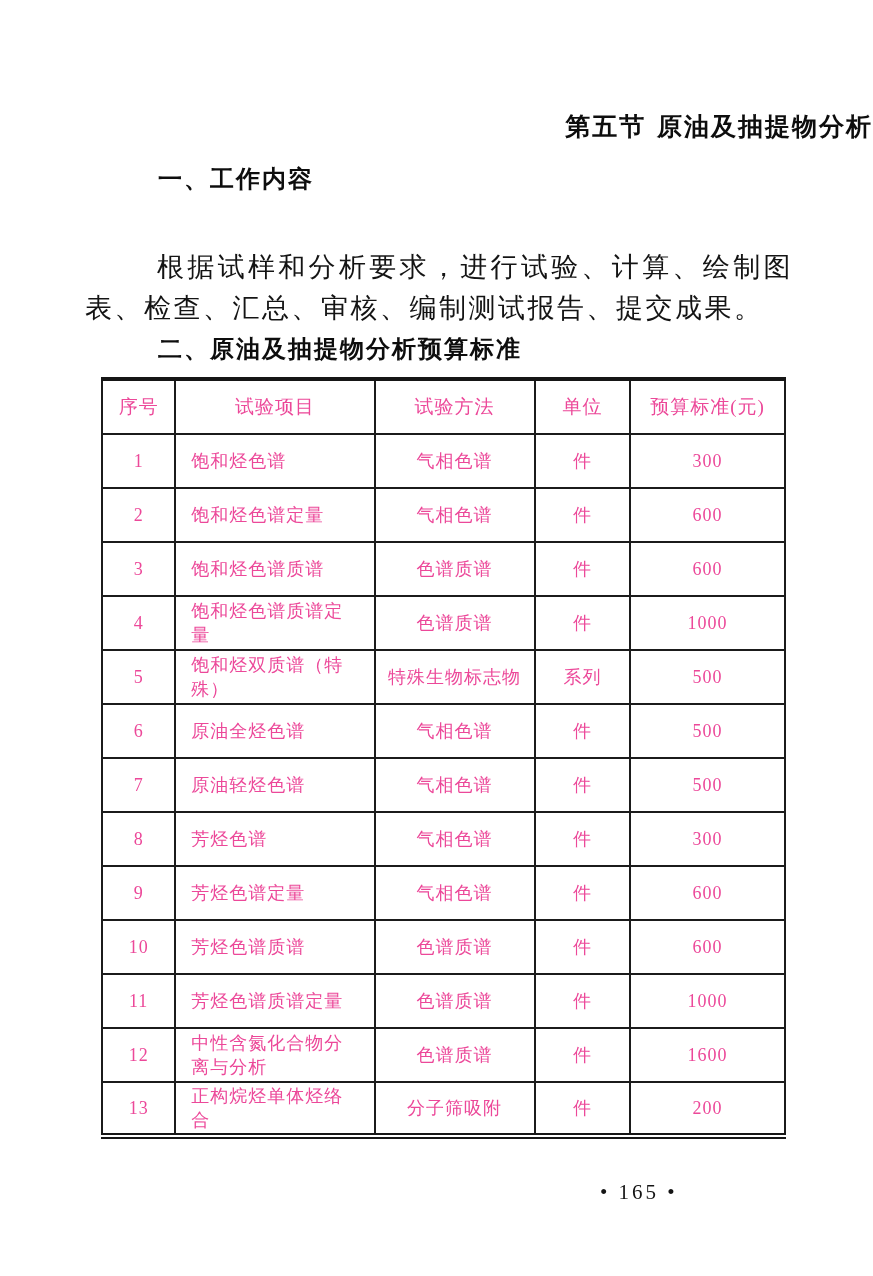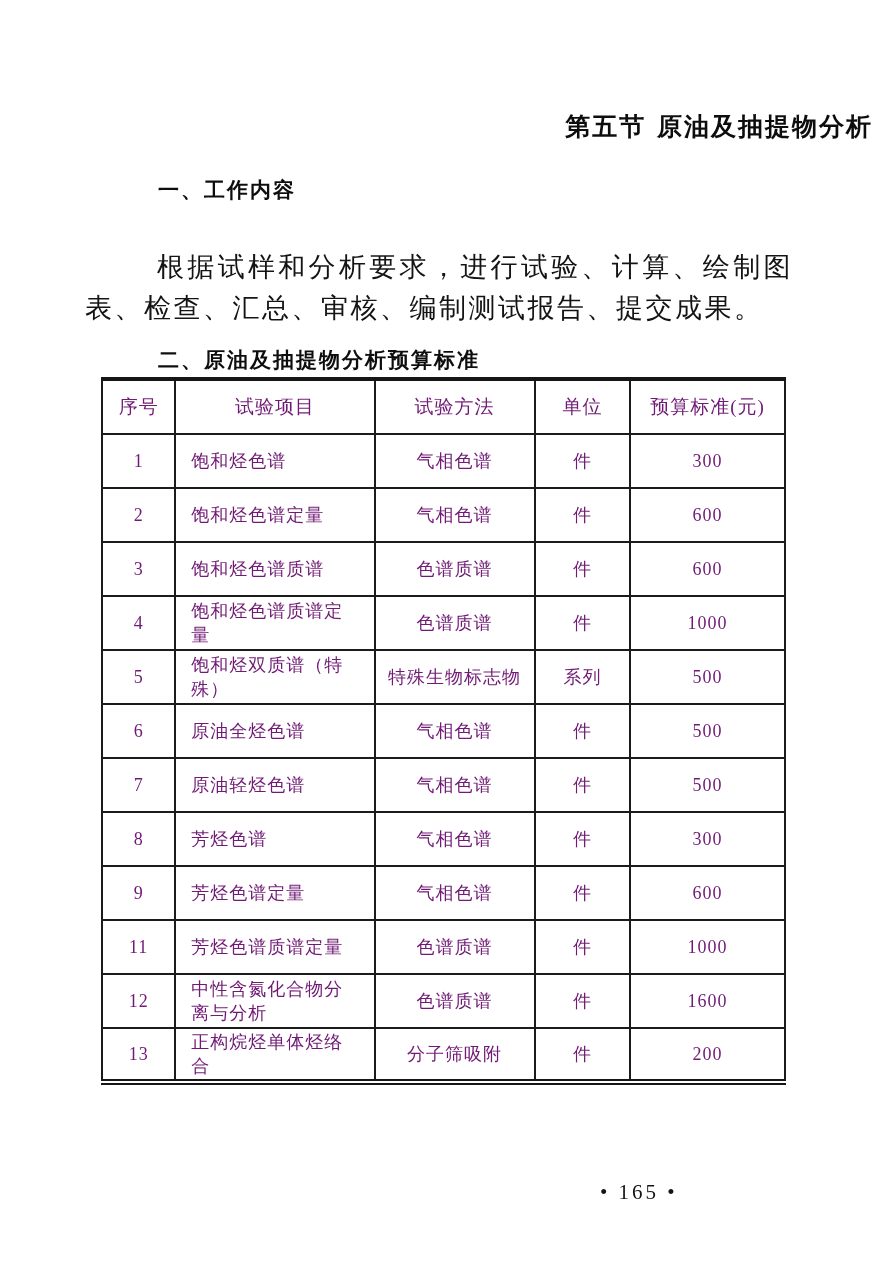--- a/index.html
+++ b/index.html
@@ -22,24 +22,23 @@
     font-weight: bold;
     font-size: 25px;
     letter-spacing: 2px;
     color: #0d0d0d;
   }
   .section-heading {
     position: absolute;
     left: 158px;
     font-family: "DejaVu Sans", "Liberation Sans", sans-serif;
     font-weight: bold;
-    font-size: 21px;
+    font-size: 24px;
     letter-spacing: 2px;
     color: #0d0d0d;
-    margin-top: 13px;
   }
   .heading-1 { top: 163px; }
   .heading-2 { top: 333px; }
   .body-paragraph {
     position: absolute;
     top: 210px;
     left: 85px;
     width: 708px;
     font-size: 27px;
     line-height: 41px;
@@ -50,21 +49,21 @@
     margin-top: 37px;
   }
   .budget-table {
     position: absolute;
     top: 377px;
     left: 101px;
     width: 685px;
     border-collapse: collapse;
     table-layout: fixed;
     font-size: 18px;
-    color: #701a75;
+    color: #ec4899;
     border-top: 4px solid #161616;
     border-bottom: 6px double #161616;
   }
   .budget-table th, .budget-table td {
     border: 2px solid #1b1b1b;
     padding: 0;
     overflow: hidden;
   }
   .budget-table thead tr { height: 55px; }
   .budget-table tbody tr { height: 54px; }
@@ -178,20 +177,27 @@
           <td class="col4">300</td>
         </tr>
         <tr>
           <td class="col0">9</td>
           <td class="col1">芳烃色谱定量</td>
           <td class="col2">气相色谱</td>
           <td class="col3">件</td>
           <td class="col4">600</td>
         </tr>
         <tr>
+          <td class="col0">10</td>
+          <td class="col1">芳烃色谱质谱</td>
+          <td class="col2">色谱质谱</td>
+          <td class="col3">件</td>
+          <td class="col4">600</td>
+        </tr>
+        <tr>
           <td class="col0">11</td>
           <td class="col1">芳烃色谱质谱定量</td>
           <td class="col2">色谱质谱</td>
           <td class="col3">件</td>
           <td class="col4">1000</td>
         </tr>
         <tr>
           <td class="col0">12</td>
           <td class="col1">中性含氮化合物分离与分析</td>
           <td class="col2">色谱质谱</td>

